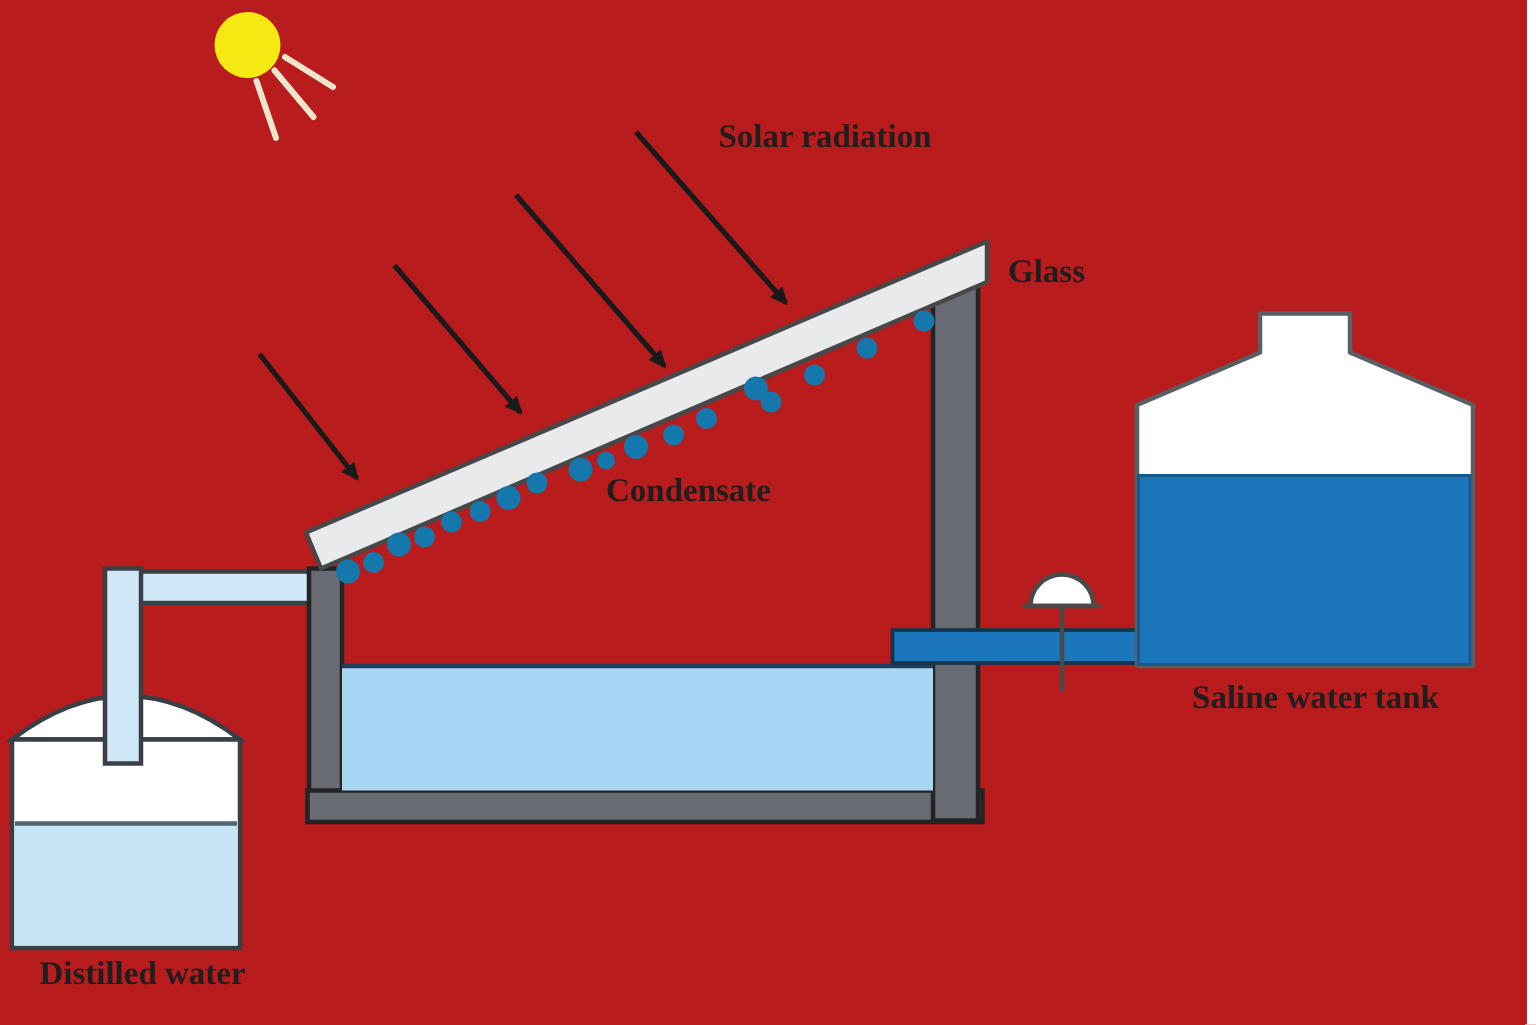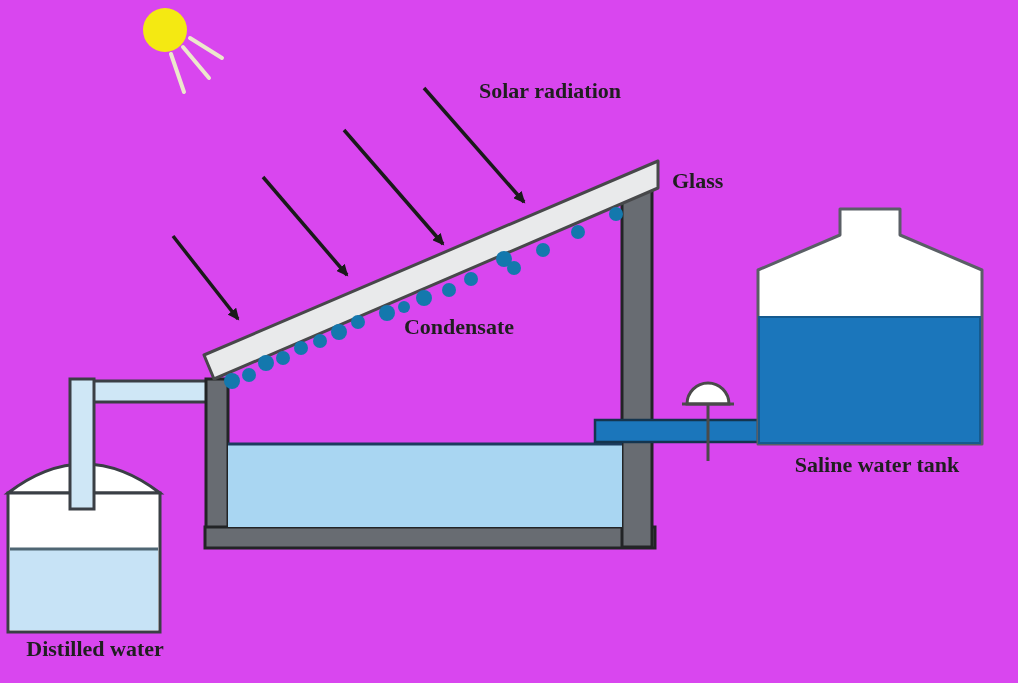--- a/index.html
+++ b/index.html
@@ -4,21 +4,21 @@
 <style>
   html, body {
     margin: 0;
     padding: 0;
     background: #ffffff;
   }
   .stage {
     position: relative;
     width: 1018px;
     height: 683px;
-    background: #d946ef;
+    background: #b91c1c;
     overflow: hidden;
   }
   svg { display: block; }
   .diagram-label {
     font-family: "Liberation Serif", "DejaVu Serif", serif;
     font-weight: bold;
     font-size: 22px;
   }
 </style>
 </head>

